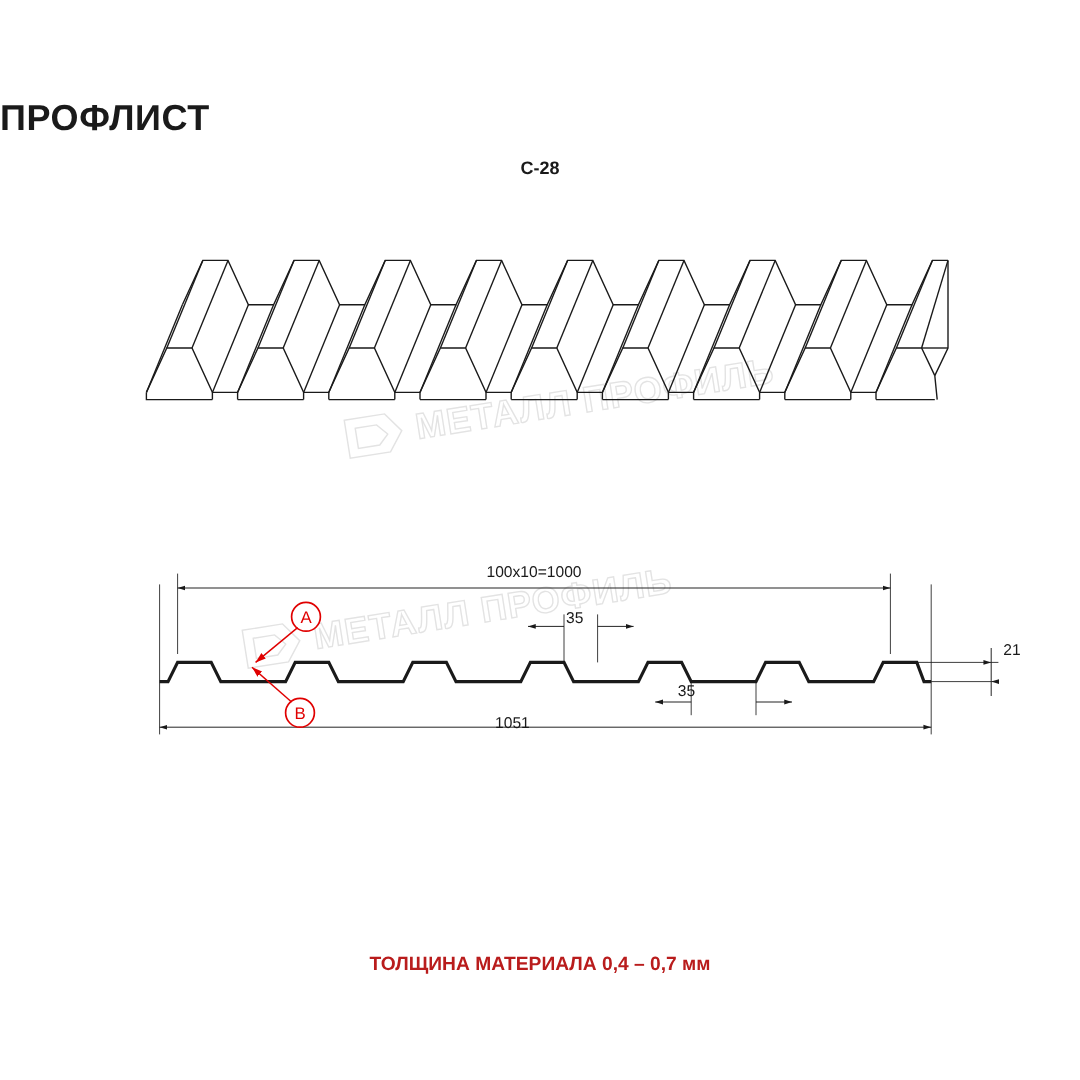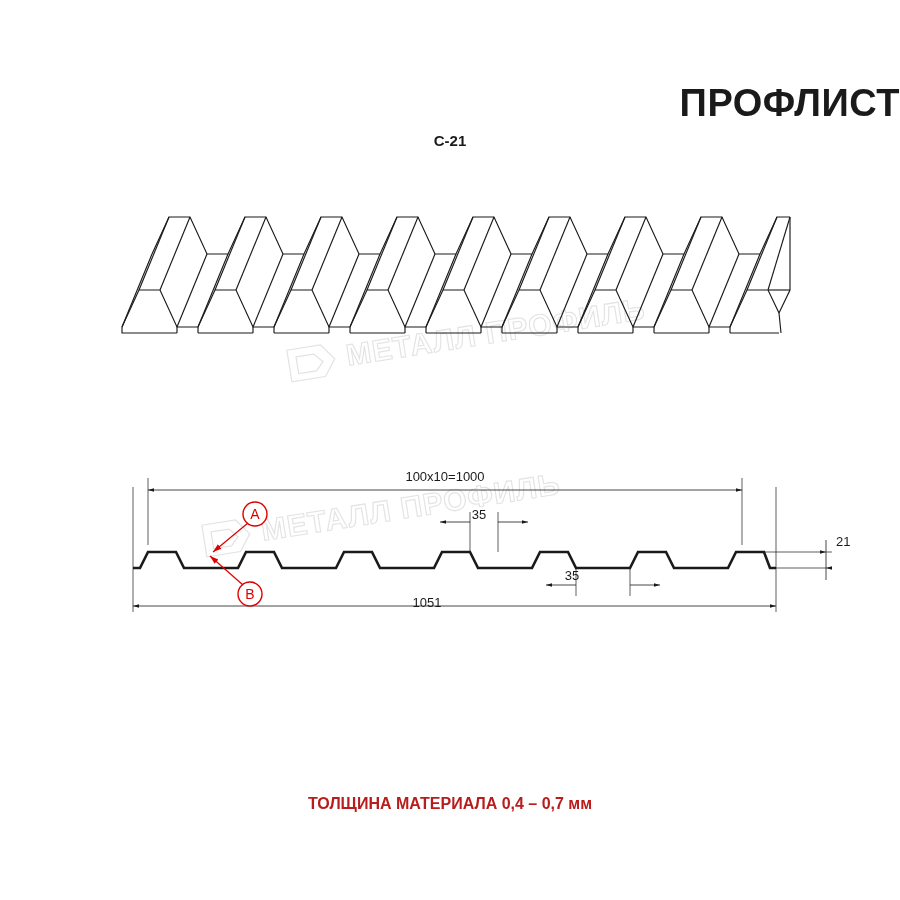--- a/index.html
+++ b/index.html
@@ -18,22 +18,22 @@
   #page {
     position: relative;
     width: 900px;
     height: 900px;
   }
   .title {
     position: absolute;
     top: 82px;
     left: 0;
     width: 900px;
-    text-align: right;
-    font-size: 38px;
+    text-align: left;
+    font-size: 30px;
     font-weight: bold;
     letter-spacing: 0.5px;
     color: #1a1a1a;
   }
   .subtitle {
     position: absolute;
     top: 132px;
     left: 0;
     width: 900px;
     text-align: center;
@@ -75,21 +75,21 @@
     font-size: 14px;
     fill: #e00000;
   }
 </style>
 </head>
 <body>
 
 <div id="page">
 
   <div class="title">ПРОФЛИСТ</div>
-  <div class="subtitle">С-21</div>
+  <div class="subtitle">С-28</div>
 
   <svg class="layer" width="900" height="900">
     <g transform="translate(290,370) rotate(-9)">
 
       <g fill="none" stroke="#e3e3e3" stroke-width="1.2">
         <path d="M0,-20 L34,-20 L46,-4 L34,12 L0,12 Z"></path>
         <path d="M8,-12 L26,-12 L34,-3 L26,5 L8,5 Z"></path>
       </g>
       <text class="wm-text" x="58" y="5">МЕТАЛЛ ПРОФИЛЬ</text>
     </g>

